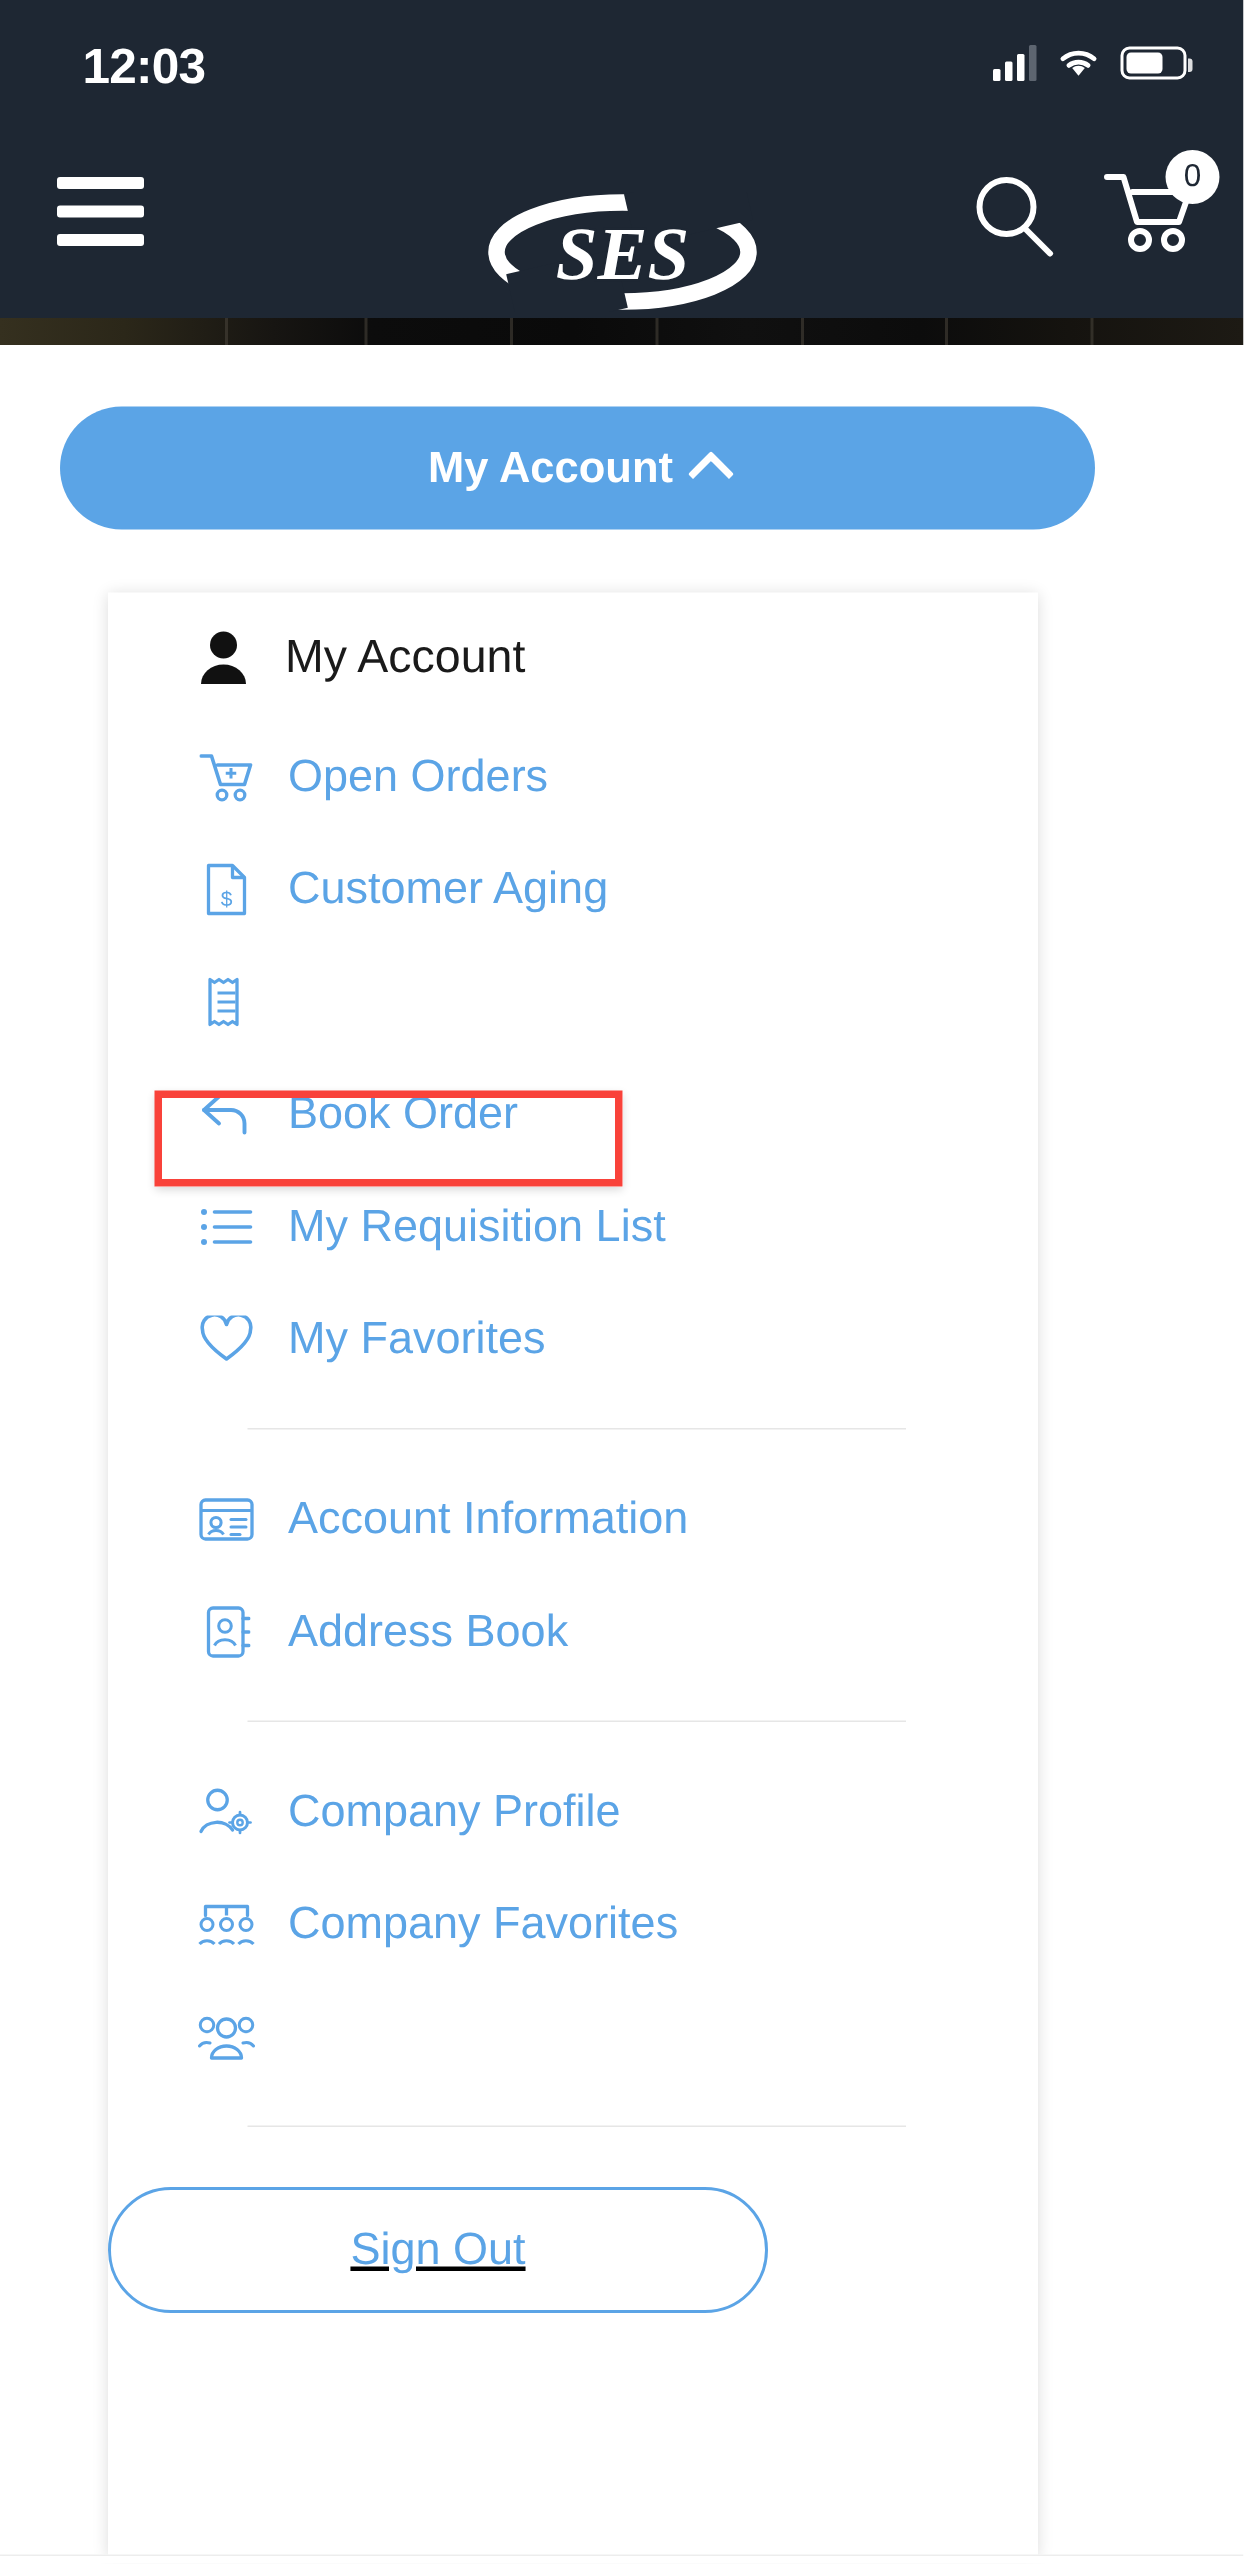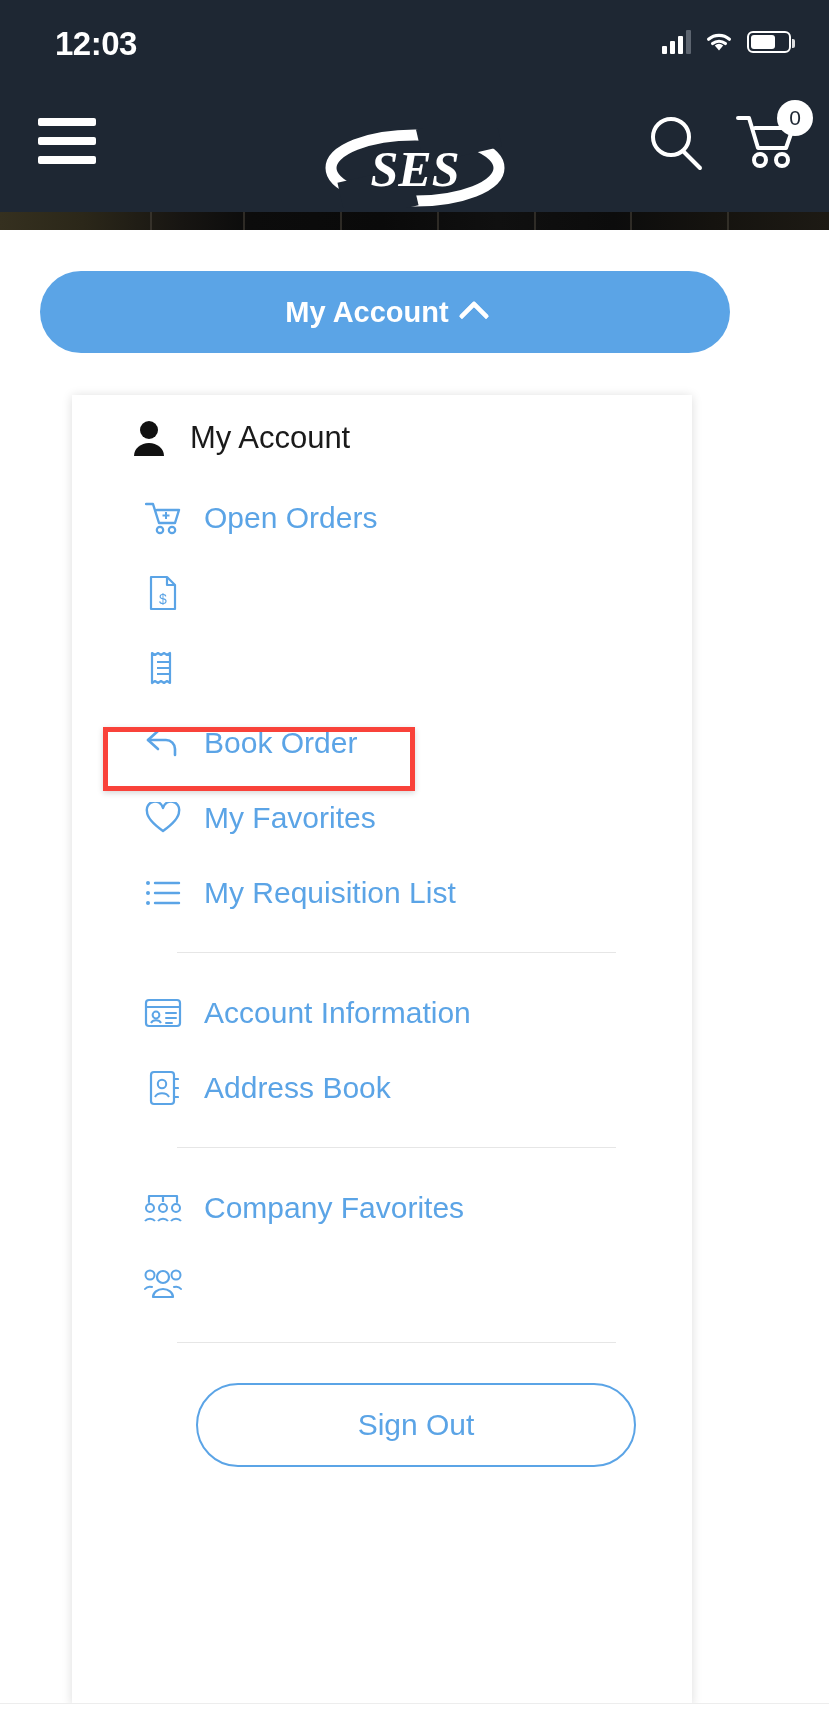--- a/index.html
+++ b/index.html
@@ -115,40 +115,40 @@
     background:#ffffff;
     box-shadow:0 1px 10px rgba(0,0,0,0.14);
   }
 
   .menu-head {
     position:absolute; left:60px; top:25px;
     display:flex; align-items:center; gap:24px;
     color:#1a1a1a; font-size:31px;
   }
 
-  .menu-list { position:absolute; left:0; top:85px; width:552px;margin-left:12px; }
+  .menu-list { position:absolute; left:0; top:85px; width:552px; }
 
   .menu-item {
     display:flex; align-items:center; gap:22px;
     height:75px; padding-left:60px;
     color:#5ba4e6; font-size:30px;
     cursor:pointer; position:relative;
   }
   .menu-item .ico {
     width:38px; height:38px; flex:0 0 38px;
     display:flex; align-items:center; justify-content:center;
   }
 
   .divider {
     height:1px; background:#e6e6e6;
     margin:22px 20px 22px 93px;
   }
 
   .signout-wrap {
-    display:flex; justify-content:flex-end; padding-top:18px;
+    display:flex; justify-content:flex-start; padding-top:18px;text-decoration:underline;
   }
   .signout-btn {
     width:440px; height:84px; border-radius:42px;
     border:2px solid #5ba4e6; background:#ffffff;
     color:#5ba4e6; font-size:30px;
     display:flex; align-items:center; justify-content:center;
     cursor:pointer;
   }
 
   
@@ -266,20 +266,21 @@
       </div>
 
       <div class="menu-item">
         <span class="ico">
           <svg width="30" height="36" viewBox="0 0 30 36">
             <path d="M3 2 h16 l8 8 v24 h-24 Z" fill="none" stroke="#5ba4e6" stroke-width="2.2" stroke-linejoin="round"></path>
             <path d="M19 2 v8 h8" fill="none" stroke="#5ba4e6" stroke-width="2.2" stroke-linejoin="round"></path>
             <text x="15" y="29" text-anchor="middle" font-family="'Liberation Sans',sans-serif" font-size="14" fill="#5ba4e6">$</text>
           </svg>
         </span>
+        <span>Customer Aging</span>
       </div>
 
       <div class="menu-item">
         <span class="ico">
           <svg width="30" height="36" viewBox="0 0 30 36">
             <path d="M4 3 l3 2 l3 -2 l3 2 l3 -2 l3 2 l3 -2 v30 l-3 -2 l-3 2 l-3 -2 l-3 2 l-3 -2 l-3 2 Z" fill="none" stroke="#5ba4e6" stroke-width="2.2" stroke-linejoin="round"></path>
             <line x1="9" y1="12" x2="21" y2="12" stroke="#5ba4e6" stroke-width="2"></line>
             <line x1="9" y1="18" x2="21" y2="18" stroke="#5ba4e6" stroke-width="2"></line>
             <line x1="9" y1="24" x2="21" y2="24" stroke="#5ba4e6" stroke-width="2"></line>
           </svg>
@@ -287,43 +288,43 @@
       </div>
 
       <div class="menu-item">
         <span class="ico">
           <svg width="36" height="32" viewBox="0 0 36 32">
             <path d="M13 4 L3 13 L13 22" fill="none" stroke="#5ba4e6" stroke-width="2.6" stroke-linecap="round" stroke-linejoin="round"></path>
             <path d="M3 13 h18 a9 9 0 0 1 9 9 v6" fill="none" stroke="#5ba4e6" stroke-width="2.6" stroke-linecap="round" stroke-linejoin="round"></path>
           </svg>
         </span>
         <span>Book Order</span>
-      </div>
-
-      <div class="menu-item">
-        <span class="ico">
-          <svg width="36" height="32" viewBox="0 0 36 32">
-            <path d="M18 29 C4 19 2 13 2 9.5 A7.5 7.5 0 0 1 18 6 A7.5 7.5 0 0 1 34 9.5 C34 13 32 19 18 29 Z" fill="none" stroke="#5ba4e6" stroke-width="2.4" stroke-linejoin="round"></path>
-          </svg>
-        </span>
-        <span>My Favorites</span>
       </div>
 
       <div class="menu-item">
         <span class="ico">
           <svg width="36" height="28" viewBox="0 0 36 28">
             <circle cx="3" cy="4" r="2" fill="#5ba4e6"></circle>
             <circle cx="3" cy="14" r="2" fill="#5ba4e6"></circle>
             <circle cx="3" cy="24" r="2" fill="#5ba4e6"></circle>
             <line x1="10" y1="4" x2="34" y2="4" stroke="#5ba4e6" stroke-width="2.4" stroke-linecap="round"></line>
             <line x1="10" y1="14" x2="34" y2="14" stroke="#5ba4e6" stroke-width="2.4" stroke-linecap="round"></line>
             <line x1="10" y1="24" x2="34" y2="24" stroke="#5ba4e6" stroke-width="2.4" stroke-linecap="round"></line>
           </svg>
         </span>
         <span>My Requisition List</span>
+      </div>
+
+      <div class="menu-item">
+        <span class="ico">
+          <svg width="36" height="32" viewBox="0 0 36 32">
+            <path d="M18 29 C4 19 2 13 2 9.5 A7.5 7.5 0 0 1 18 6 A7.5 7.5 0 0 1 34 9.5 C34 13 32 19 18 29 Z" fill="none" stroke="#5ba4e6" stroke-width="2.4" stroke-linejoin="round"></path>
+          </svg>
+        </span>
+        <span>My Favorites</span>
       </div>
 
       <div class="divider"></div>
 
       <div class="menu-item">
         <span class="ico">
           <svg width="38" height="30" viewBox="0 0 38 30">
             <rect x="2" y="2" width="34" height="26" rx="3" fill="none" stroke="#5ba4e6" stroke-width="2.2"></rect>
             <line x1="2" y1="9" x2="36" y2="9" stroke="#5ba4e6" stroke-width="2"></line>
             <circle cx="12" cy="17" r="3.4" fill="none" stroke="#5ba4e6" stroke-width="2"></circle>
@@ -345,20 +346,37 @@
             <line x1="27" y1="9" x2="31" y2="9" stroke="#5ba4e6" stroke-width="2.2" stroke-linecap="round"></line>
             <line x1="27" y1="18" x2="31" y2="18" stroke="#5ba4e6" stroke-width="2.2" stroke-linecap="round"></line>
             <line x1="27" y1="27" x2="31" y2="27" stroke="#5ba4e6" stroke-width="2.2" stroke-linecap="round"></line>
           </svg>
         </span>
         <span>Address Book</span>
       </div>
 
       <div class="divider"></div>
 
+      <div class="menu-item">
+        <span class="ico">
+          <svg width="38" height="34" viewBox="0 0 38 34">
+            <circle cx="13" cy="9" r="6.5" fill="none" stroke="#5ba4e6" stroke-width="2.2"></circle>
+            <path d="M2 30 a11.5 9.5 0 0 1 21 -1" fill="none" stroke="#5ba4e6" stroke-width="2.2" stroke-linecap="round"></path>
+            <circle cx="28" cy="24" r="5" fill="none" stroke="#5ba4e6" stroke-width="2"></circle>
+            <circle cx="28" cy="24" r="1.8" fill="none" stroke="#5ba4e6" stroke-width="1.6"></circle>
+            <g stroke="#5ba4e6" stroke-width="1.8" stroke-linecap="round">
+              <line x1="28" y1="17" x2="28" y2="19"></line>
+                <line x1="28" y1="29" x2="28" y2="31"></line>
+              <line x1="21" y1="24" x2="23" y2="24"></line>
+                <line x1="33" y1="24" x2="35" y2="24"></line>
+            </g>
+          </svg>
+        </span>
+        <span>Company Profile</span>
+      </div>
 
       <div class="menu-item">
         <span class="ico">
           <svg width="38" height="32" viewBox="0 0 38 32">
             <path d="M5 10 v-6 h28 v6" fill="none" stroke="#5ba4e6" stroke-width="2.2" stroke-linecap="round" stroke-linejoin="round"></path>
             <line x1="19" y1="4" x2="19" y2="10" stroke="#5ba4e6" stroke-width="2.2"></line>
             <circle cx="6" cy="16" r="4" fill="none" stroke="#5ba4e6" stroke-width="2"></circle>
             <circle cx="19" cy="16" r="4" fill="none" stroke="#5ba4e6" stroke-width="2"></circle>
             <circle cx="32" cy="16" r="4" fill="none" stroke="#5ba4e6" stroke-width="2"></circle>
             <path d="M1 29 a6 5 0 0 1 10 0" fill="none" stroke="#5ba4e6" stroke-width="2"></path>

